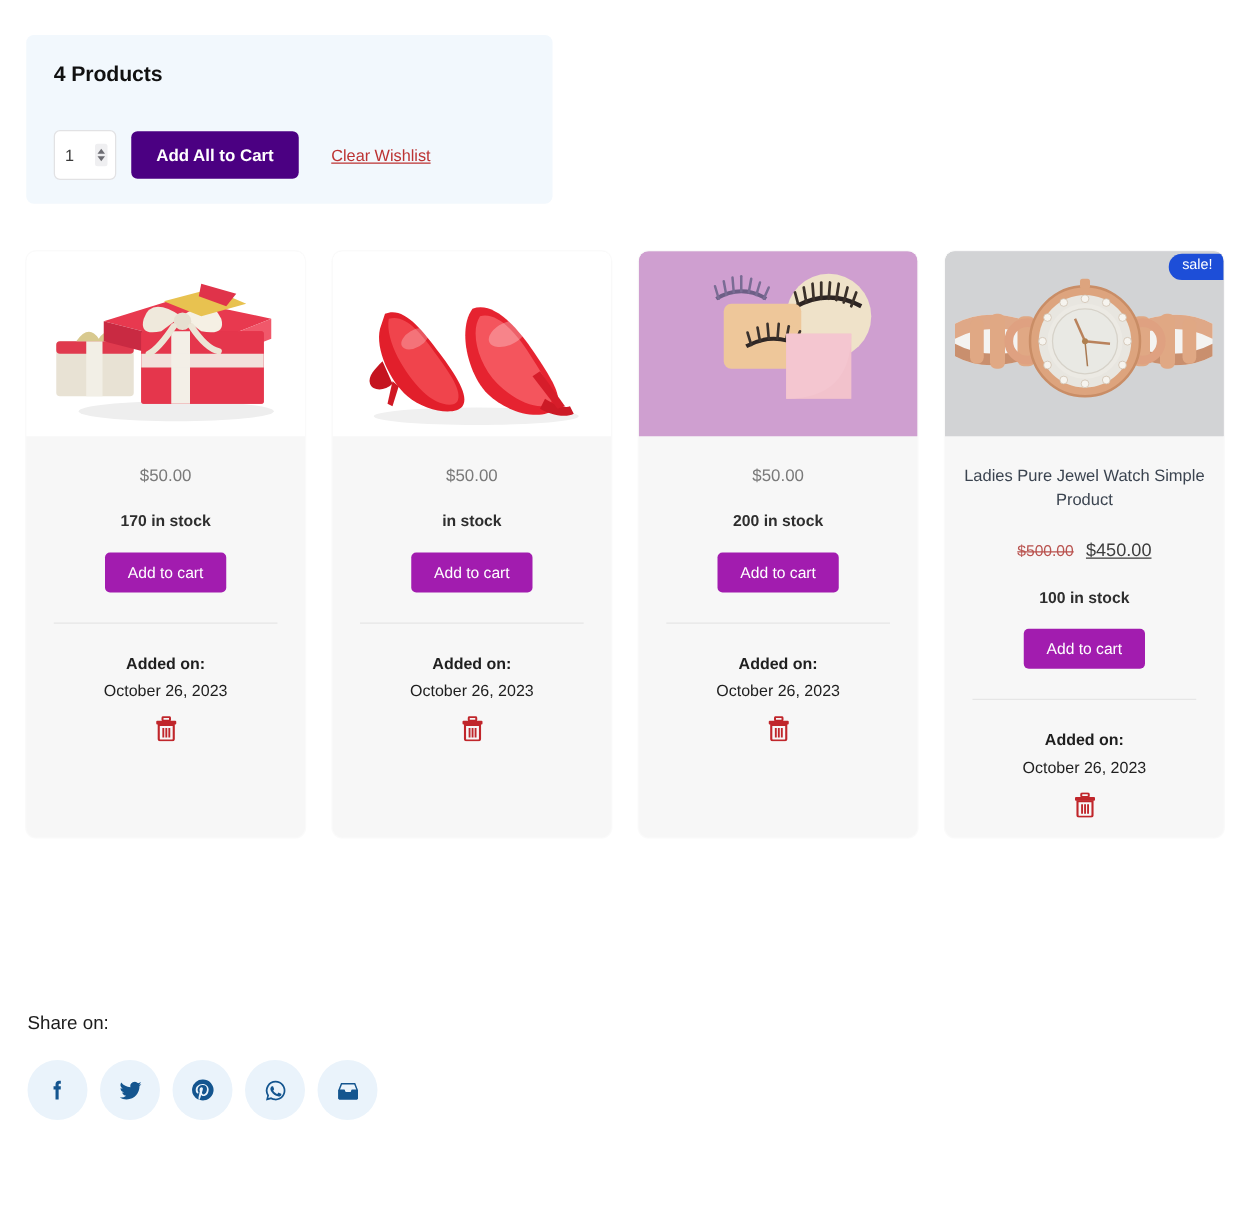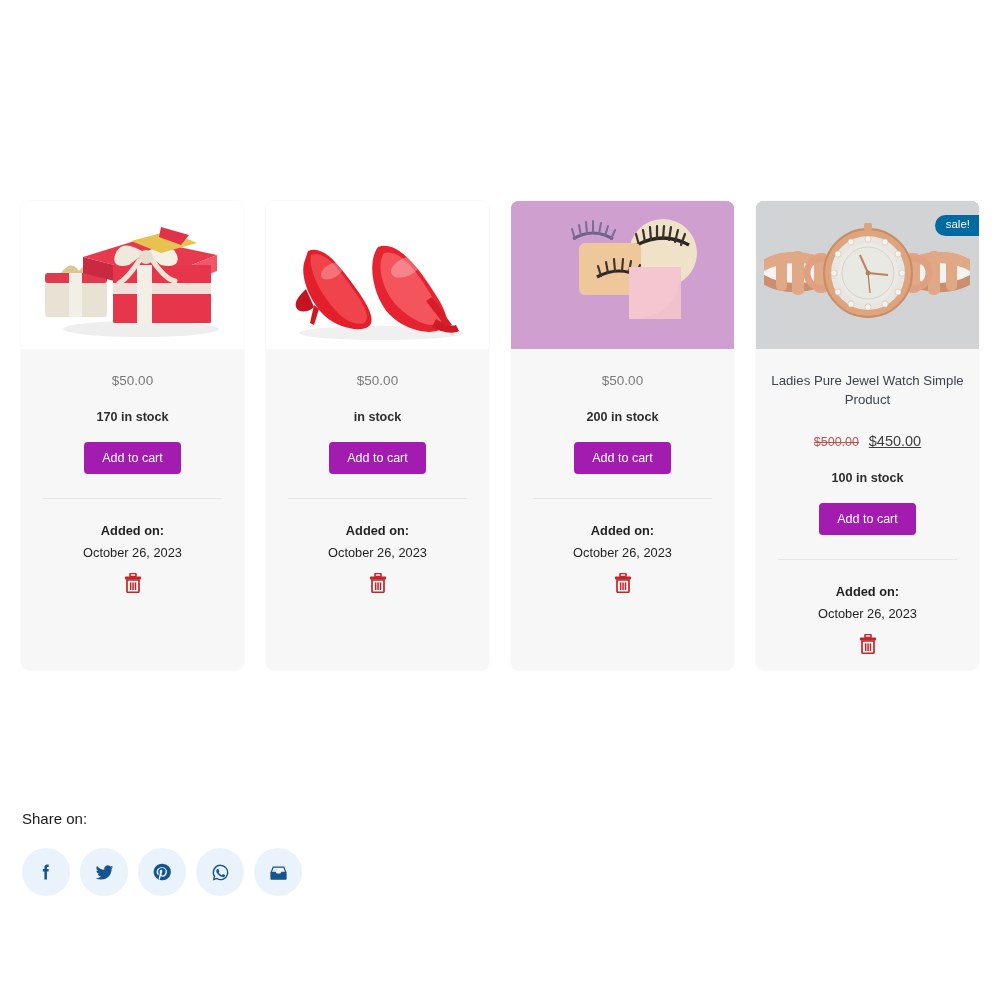--- a/index.html
+++ b/index.html
@@ -109,22 +109,22 @@
     padding-bottom: 16px;
     box-shadow: 0 0 0 1px rgba(0,0,0,0.02);
   }
   .card-media {
     position: relative;
     width: 100%; height: 148px;
     overflow: hidden;
   }
   .badge-sale {
     position: absolute;
-    right: 0; top: 14px;
-    background: #0369a1;
+    right: 0; top: 2px;
+    background: #1d4ed8;
     color: #ffffff;
     font-size: 11.5px;
     padding: 3px 9px 4px 11px;
     border-radius: 12px 0 0 12px;
     z-index: 5;
     line-height: 1.2;
   }
   .card-body { padding: 0 14px; text-align: center; }
   .p-title {
     margin: 22px 0 0 0;
@@ -215,20 +215,37 @@
   .share-btn svg { fill: #14558f; }
 
   
   .img-fill { width: 100%; height: 100%; display: block; }
 </style>
 </head>
 <body>
 
 <div class="page">
 
+  <div class="wl-header">
+    <div class="wl-title">4 Products</div>
+
+    <div class="wl-actions">
+      <div class="qty-wrap">
+        <input class="qty-input" type="text" value="1" style="">
+        <span class="spin">
+          <i class="up"></i>
+          <i class="down"></i>
+        </span>
+      </div>
+
+      <button class="btn-addall">Add All to Cart</button>
+
+      <a class="link-clear" href="#">Clear Wishlist</a>
+    </div>
+  </div>
 
   <div class="grid">
 
     <div class="card">
       <div class="card-media" style="background:#ffffff;">
         <svg class="img-fill" viewBox="0 0 223 148" preserveAspectRatio="xMidYMid meet">
           <rect width="223" height="148" fill="#ffffff"></rect>
           <ellipse cx="120" cy="128" rx="78" ry="8" fill="#eeeeee"></ellipse>
 
           <rect x="24" y="72" width="62" height="44" rx="3" fill="#e8e2d4"></rect>

